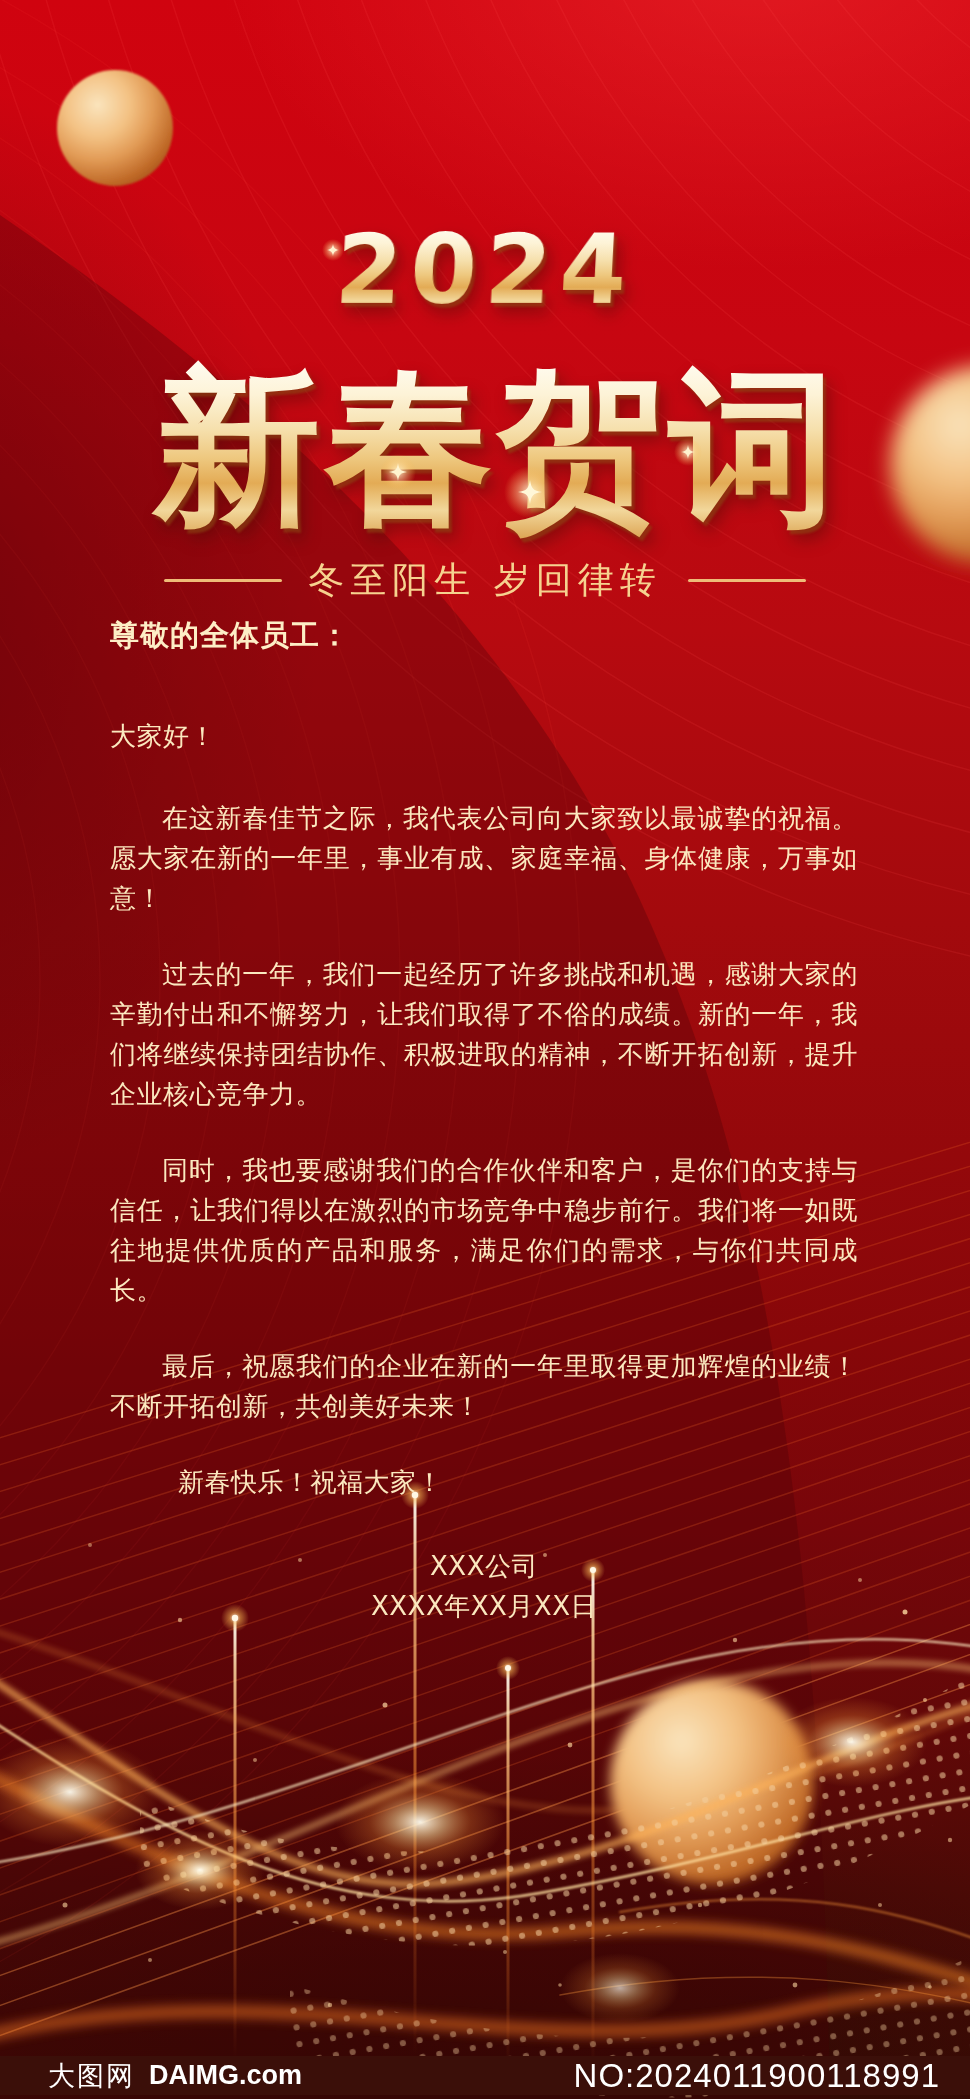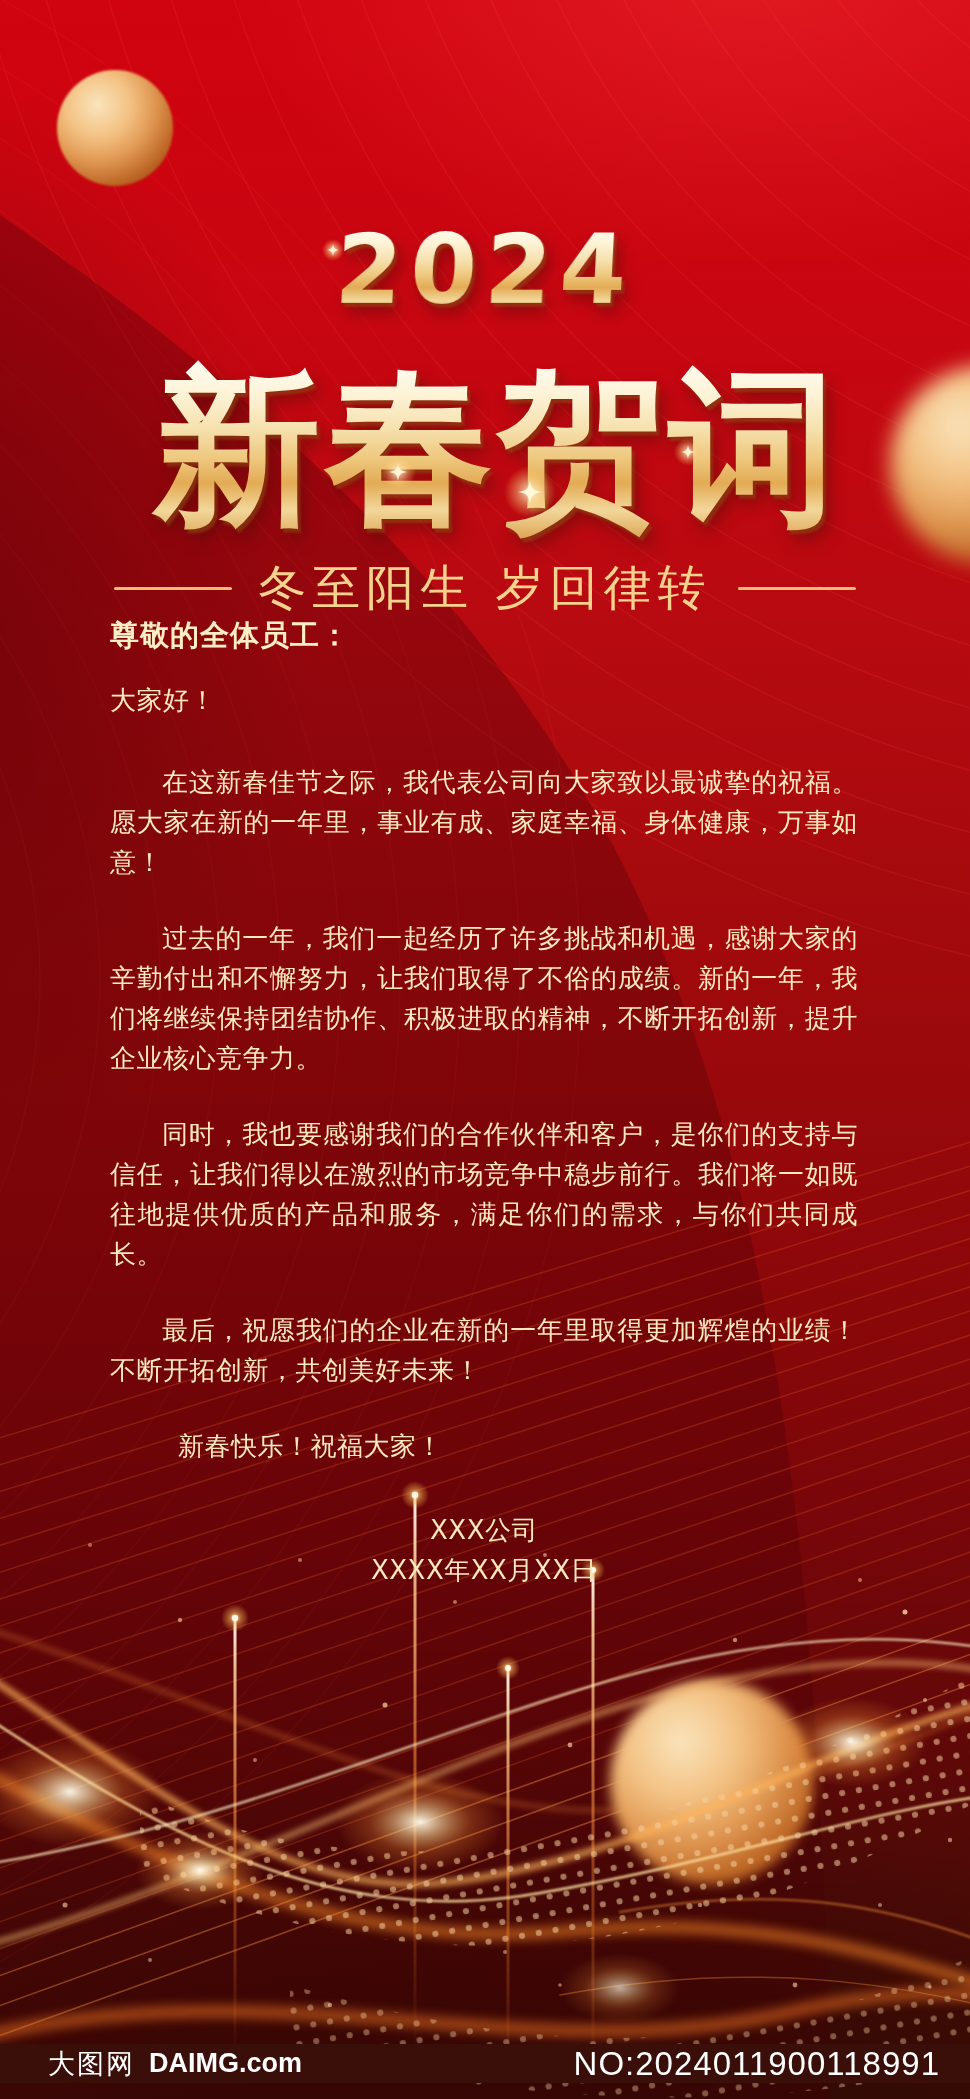--- a/index.html
+++ b/index.html
@@ -29,35 +29,35 @@
   .title{
     position:absolute;top:352px;left:12px;width:100%;text-align:center;z-index:3;
     font-size:168px;font-weight:900;letter-spacing:4px;line-height:1.15;
   }
   .subtitle-row{
     position:absolute;top:556px;left:0;width:100%;z-index:3;
     display:flex;align-items:center;justify-content:center;gap:26px;
   }
   .sub-line{width:118px;height:3px;background:#eebc78;border-radius:2px;}
   .subtitle{
-    font-size:48px;letter-spacing:6px;color:#f6d28f;font-weight:500;white-space:nowrap;
+    font-size:36px;letter-spacing:6px;color:#f6d28f;font-weight:500;white-space:nowrap;
   }
 
   .letter{
     position:absolute;left:110px;top:618px;width:748px;z-index:3;
     color:#fbe8bf;font-size:26px;line-height:40px;letter-spacing:.5px;
   }
-  .salutation{font-size:29px;font-weight:bold;color:#fdeec6;line-height:34px;margin:0 0 28px 0;letter-spacing:1px;}
+  .salutation{font-size:29px;font-weight:bold;color:#fdeec6;line-height:34px;margin:0 0 64px 0;letter-spacing:1px;}
   .greeting{margin:0 0 42px 0;}
   .letter p.para{margin:0 0 36px 0;text-indent:2em;text-align:justify;}
   .closing{margin:16px;text-indent:2em;}
   .signature{margin-top:44px;text-align:center;line-height:40px;}
 
   .footer-bar{
-    position:absolute;left:0;bottom:16px;width:970px;height:39px;z-index:6;
+    position:absolute;left:0;bottom:4px;width:970px;height:39px;z-index:6;
     background:#3b0f09;display:flex;align-items:center;justify-content:space-between;
     padding:0 30px 0 48px;box-sizing:border-box;color:#fff;
   }
   .footer-left{display:flex;align-items:center;gap:14px;}
   .site-name{font-size:27px;letter-spacing:2px;}
   .site-domain{font-size:27px;font-weight:bold;font-family:Liberation Sans, sans-serif;}
   .serial{font-size:33px;letter-spacing:1px;font-family:"Liberation Sans","DejaVu Sans",sans-serif;}
 </style>
 </head>
 <body>

